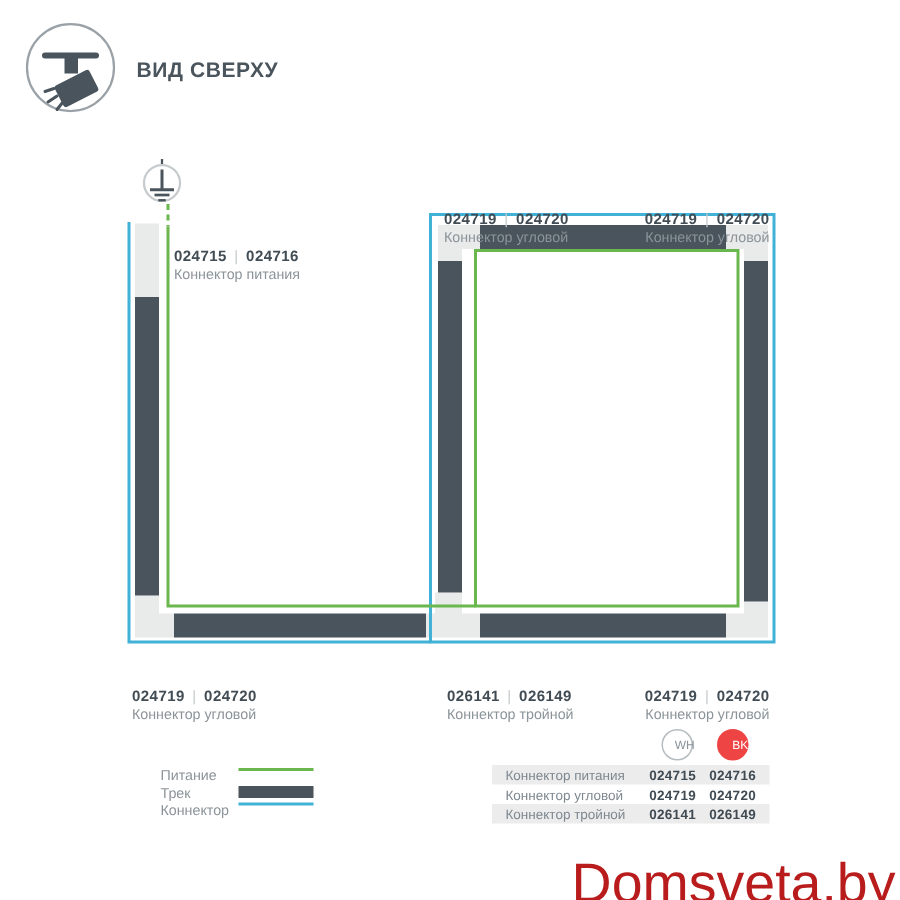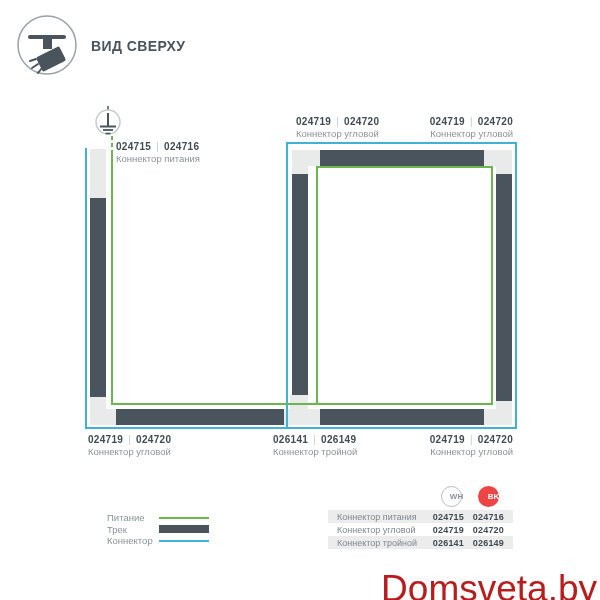--- a/index.html
+++ b/index.html
@@ -14,40 +14,40 @@
   
   .diagram-svg{position:absolute;left:0;top:0;width:600px;height:600px;}
   .fill-light{fill:var(--connector-light,#e9eaea);}
   .fill-dark{fill:var(--track-dark,#4a545c);}
   .stroke-blue{stroke:var(--neutral-blue,#41b1d6);fill:none;stroke-width:2;}
   .stroke-green{stroke:var(--power-green,#6ab84d);fill:none;stroke-width:2;}
   .stroke-sym{stroke:var(--track-dark,#4a545c);}
 
   
   .dlabel{position:absolute;line-height:1.15;}
-  .dlabel .nums{font-size:10px;font-weight:bold;color:#414c54;letter-spacing:.3px;}
+  .dlabel .nums{font-size:10px;font-weight:bold;color:#414c54;letter-spacing:.3px;margin-top:25px;}
   .dlabel .nums .sep{color:#c5cacc;font-weight:normal;padding:0 5px;}
   .dlabel .cname{font-size:9.5px;color:#8b9499;margin-top:1px;}
   .ralign{text-align:right;}
 
   
   .legend{position:absolute;left:88px;top:512px;}
-  .legend-row{display:flex;align-items:center;height:11.5px;padding-left:19px;}
+  .legend-row{display:flex;height:11.5px;padding-left:19px;}
   .legend-label{width:52px;font-size:9.5px;color:#8b9499;}
   .sw{width:50px;display:inline-block;}
   .sw-line-green{height:2px;background:var(--power-green,#6ab84d);}
   .sw-bar{height:8px;background:var(--track-dark,#4a545c);}
   .sw-line-blue{height:2px;background:var(--neutral-blue,#41b1d6);}
 
   
   .ctable{position:absolute;left:328px;top:486px;width:185px;}
   .ctable-head{position:relative;height:24px;}
   .badge{position:absolute;top:0;width:21px;height:21px;border-radius:50%;
          display:flex;align-items:center;justify-content:center;
-         font-size:8px;font-weight:bold;box-sizing:border-box;padding-left:10px;}
+         font-size:8px;font-weight:normal;box-sizing:border-box;padding-left:10px;}
   .badge.wh{left:113px;background:#fff;border:1px solid #b5bcc0;color:#8b9499;}
   .badge.bk{left:150px;background:#ef4444;color:#ffffff;}
   .ctable-row{display:flex;align-items:center;height:13px;font-size:9px;}
   .ctable-row.odd{background:#ececec;}
   .cnamecell{flex:1;padding-left:9px;color:#7e8890;}
   .cnumcell{width:40px;text-align:right;font-weight:bold;color:#3f4a52;letter-spacing:.2px;}
   .cnumcell.last{margin-right:9px;}
 
   
   .watermark{position:absolute;right:3px;top:568px;font-size:37px;color:#b91c1c;}
@@ -124,21 +124,21 @@
   <div class="dlabel ralign" style="right:87px;top:116px">
     <div class="nums"><span>024719</span><span class="sep">|</span><span>024720</span></div>
     <div class="cname">Коннектор угловой</div>
   </div>
 
   <div class="dlabel" style="left:88px;top:434px">
     <div class="nums"><span>024719</span><span class="sep">|</span><span>024720</span></div>
     <div class="cname">Коннектор угловой</div>
   </div>
 
-  <div class="dlabel" style="left:273px;top:434px">
+  <div class="dlabel" style="left:298px;top:434px">
     <div class="nums"><span>026141</span><span class="sep">|</span><span>026149</span></div>
     <div class="cname">Коннектор тройной</div>
   </div>
 
   <div class="dlabel ralign" style="right:87px;top:434px">
     <div class="nums"><span>024719</span><span class="sep">|</span><span>024720</span></div>
     <div class="cname">Коннектор угловой</div>
   </div>
 
   <div class="legend">

